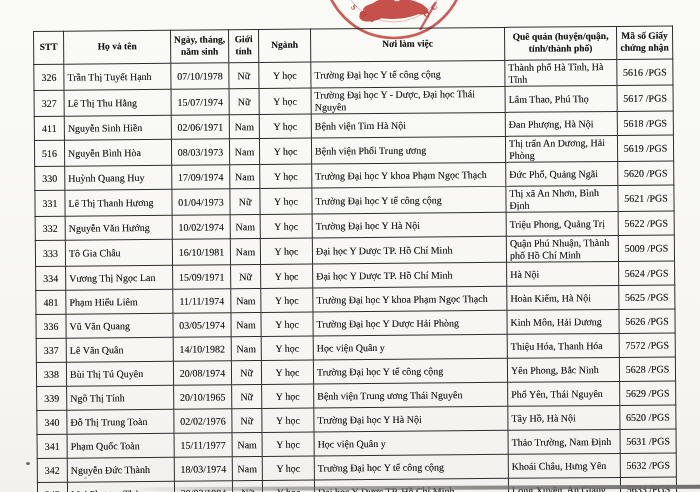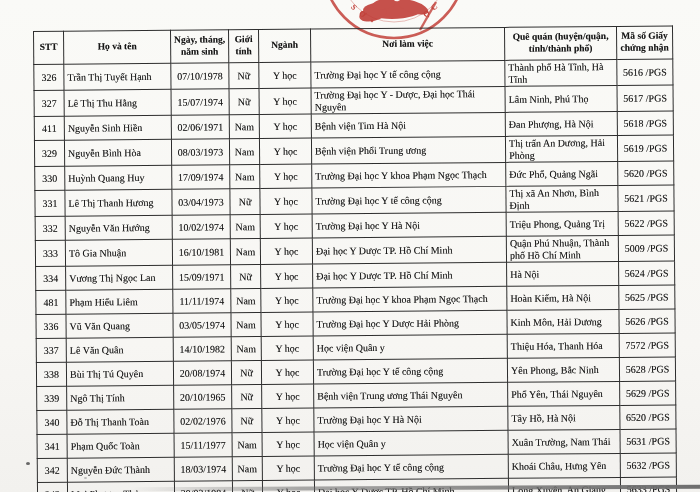--- a/index.html
+++ b/index.html
@@ -111,35 +111,35 @@
           <td>Thành phố Hà Tĩnh, Hà Tĩnh</td>
           <td>5616 /PGS</td>
         </tr>
         <tr>
           <td>327</td>
           <td>Lê Thị Thu Hằng</td>
           <td>15/07/1974</td>
           <td>Nữ</td>
           <td>Y học</td>
           <td>Trường Đại học Y - Dược, Đại học Thái Nguyên</td>
-          <td>Lâm Ninh, Phú Thọ</td>
+          <td>Lâm Thao, Phú Thọ</td>
           <td>5617 /PGS</td>
         </tr>
         <tr>
           <td>411</td>
           <td>Nguyễn Sinh Hiền</td>
           <td>02/06/1971</td>
           <td>Nam</td>
           <td>Y học</td>
           <td>Bệnh viện Tim Hà Nội</td>
           <td>Đan Phượng, Hà Nội</td>
           <td>5618 /PGS</td>
         </tr>
         <tr>
-          <td>329</td>
+          <td>516</td>
           <td>Nguyễn Bình Hòa</td>
           <td>08/03/1973</td>
           <td>Nam</td>
           <td>Y học</td>
           <td>Bệnh viện Phổi Trung ương</td>
           <td>Thị trấn An Dương, Hải Phòng</td>
           <td>5619 /PGS</td>
         </tr>
         <tr>
           <td>330</td>
@@ -147,40 +147,40 @@
           <td>17/09/1974</td>
           <td>Nam</td>
           <td>Y học</td>
           <td>Trường Đại học Y khoa Phạm Ngọc Thạch</td>
           <td>Đức Phổ, Quảng Ngãi</td>
           <td>5620 /PGS</td>
         </tr>
         <tr>
           <td>331</td>
           <td>Lê Thị Thanh Hương</td>
-          <td>03/04/1973</td>
+          <td>01/04/1973</td>
           <td>Nữ</td>
           <td>Y học</td>
           <td>Trường Đại học Y tế công cộng</td>
           <td>Thị xã An Nhơn, Bình Định</td>
           <td>5621 /PGS</td>
         </tr>
         <tr>
           <td>332</td>
           <td>Nguyễn Văn Hướng</td>
           <td>10/02/1974</td>
           <td>Nam</td>
           <td>Y học</td>
           <td>Trường Đại học Y Hà Nội</td>
           <td>Triệu Phong, Quảng Trị</td>
           <td>5622 /PGS</td>
         </tr>
         <tr>
           <td>333</td>
-          <td>Tô Gia Nhuận</td>
+          <td>Tô Gia Châu</td>
           <td>16/10/1981</td>
           <td>Nam</td>
           <td>Y học</td>
           <td>Đại học Y Dược TP. Hồ Chí Minh</td>
           <td>Quận Phú Nhuận, Thành phố Hồ Chí Minh</td>
           <td>5009 /PGS</td>
         </tr>
         <tr>
           <td>334</td>
           <td>Vương Thị Ngọc Lan</td>
@@ -236,36 +236,36 @@
           <td>Ngô Thị Tính</td>
           <td>20/10/1965</td>
           <td>Nữ</td>
           <td>Y học</td>
           <td>Bệnh viện Trung ương Thái Nguyên</td>
           <td>Phổ Yên, Thái Nguyên</td>
           <td>5629 /PGS</td>
         </tr>
         <tr>
           <td>340</td>
-          <td>Đỗ Thị Thanh Toàn</td>
+          <td>Đỗ Thị Trung Toàn</td>
           <td>02/02/1976</td>
           <td>Nữ</td>
           <td>Y học</td>
           <td>Trường Đại học Y Hà Nội</td>
           <td>Tây Hồ, Hà Nội</td>
           <td>6520 /PGS</td>
         </tr>
         <tr>
           <td>341</td>
           <td>Phạm Quốc Toàn</td>
           <td>15/11/1977</td>
           <td>Nam</td>
           <td>Y học</td>
           <td>Học viện Quân y</td>
-          <td>Xuân Trường, Nam Thái</td>
+          <td>Thảo Trường, Nam Định</td>
           <td>5631 /PGS</td>
         </tr>
         <tr>
           <td>342</td>
           <td>Nguyễn Đức Thành</td>
           <td>18/03/1974</td>
           <td>Nam</td>
           <td>Y học</td>
           <td>Trường Đại học Y tế công cộng</td>
           <td>Khoái Châu, Hưng Yên</td>

